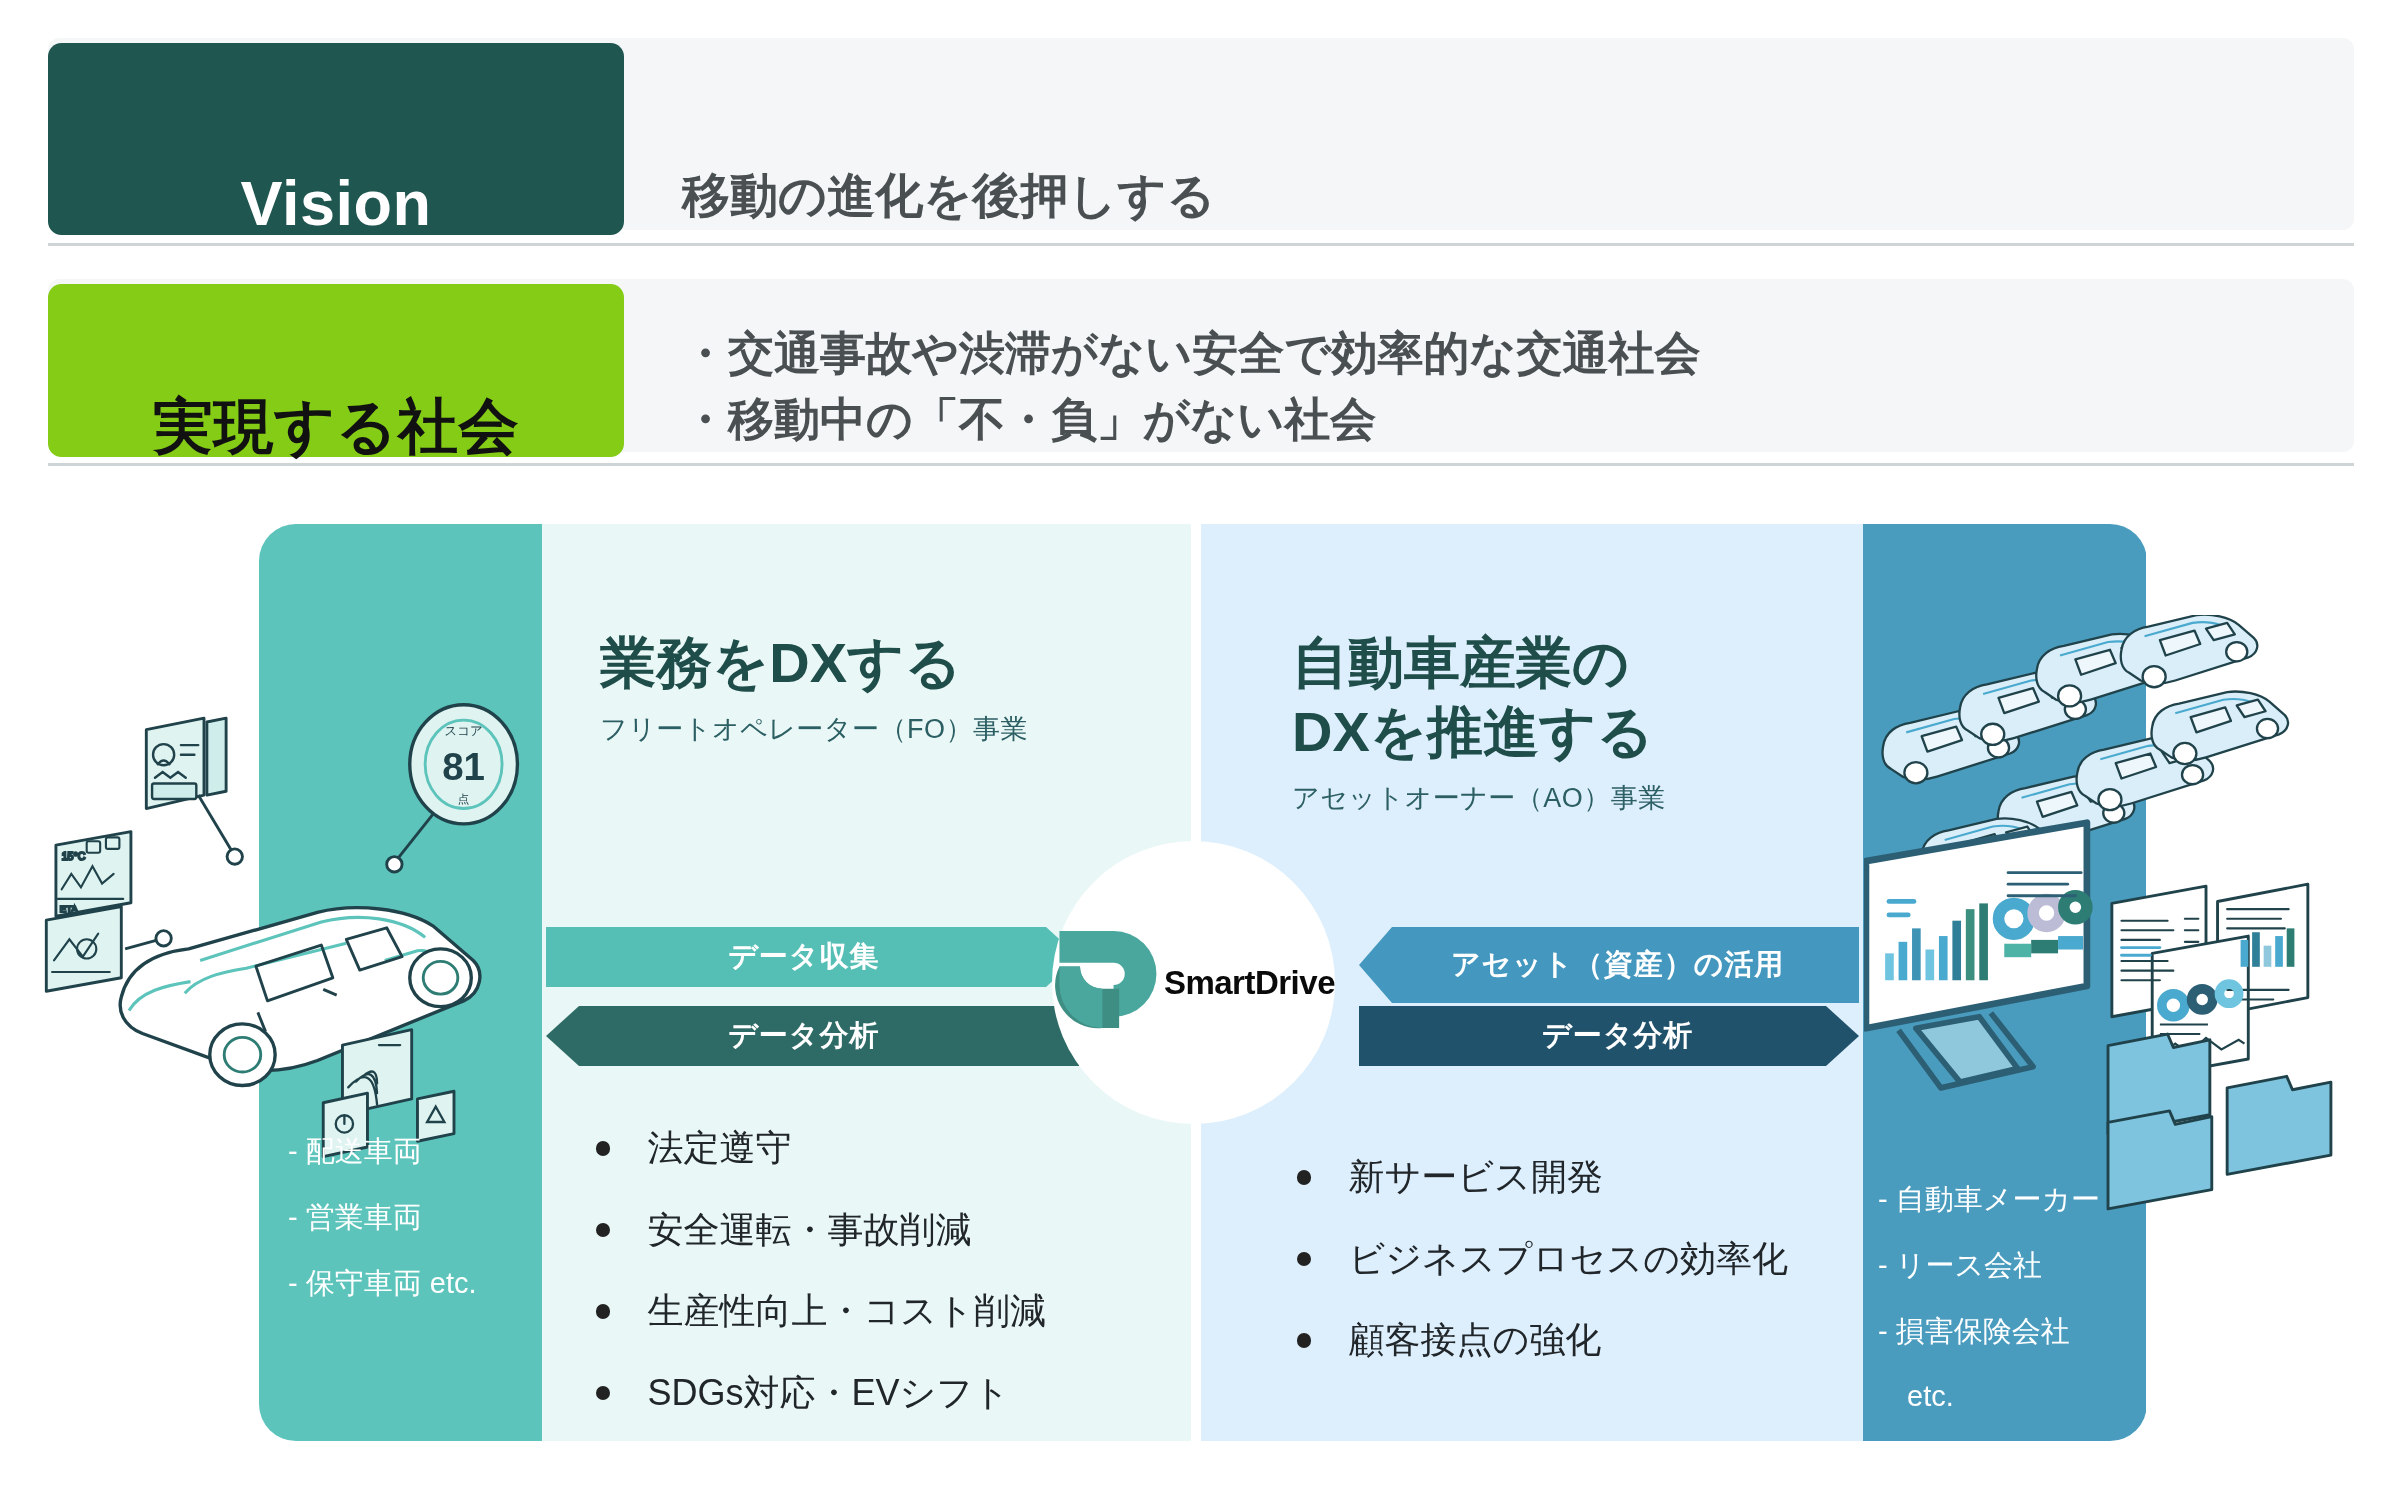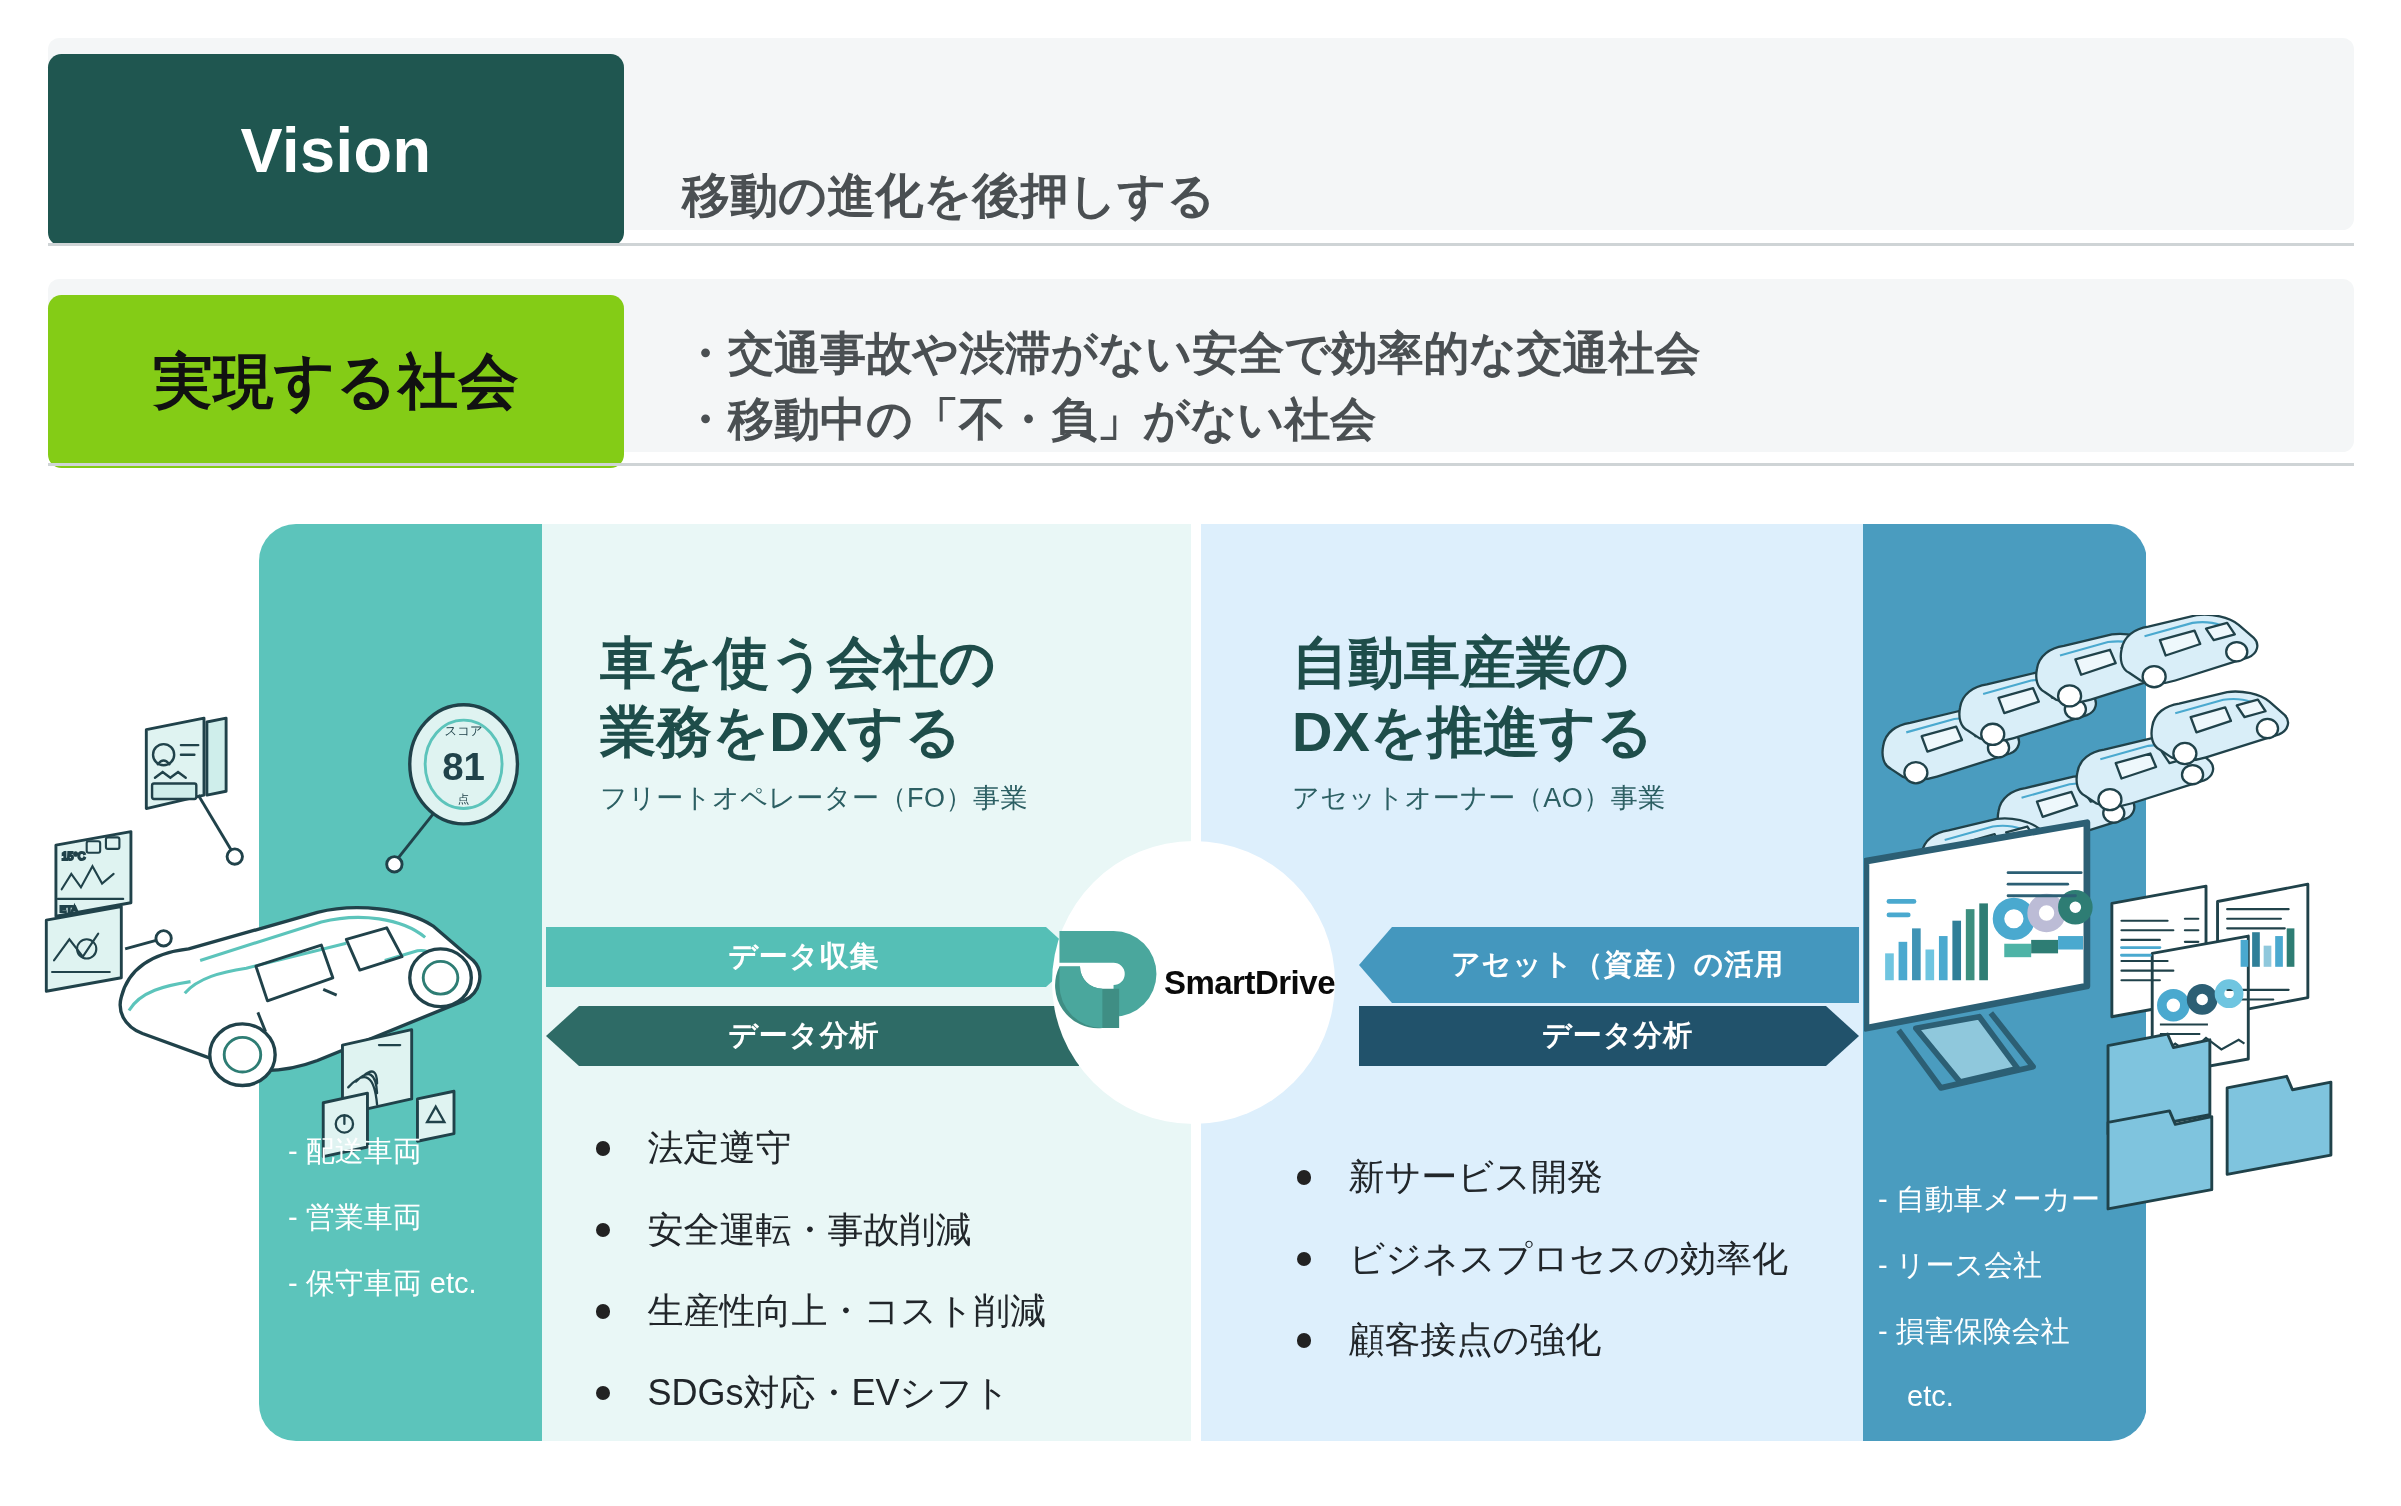--- a/index.html
+++ b/index.html
@@ -16,23 +16,23 @@
 
   .hrow{position:absolute;left:48px;width:2306px;background:#f4f6f7;border-radius:11.5px;}
   .hrow.vision{top:38px;height:192px;}
   .hrow.society{top:279px;height:173px;}
 
   .hrule{position:absolute;left:48px;width:2306px;height:2.9px;background:#cfd4d6;}
   .hrule.r1{top:243px;}
   .hrule.r2{top:463px;}
 
   .badge{
-    position:absolute;left:0;top:16px;
+    position:absolute;left:0;top:5px;
     border-radius:13.4px;
-    display:flex;align-items:center;justify-content:center;
+    display:flex;align-items:flex-end;justify-content:center;
     box-sizing:border-box;
   }
   .badge.vision{width:576px;height:192px;background:#1f5650;}
   .badge.society{width:576px;height:173px;background:#84cc16;}
 
   .badge-text{font-weight:bold;letter-spacing:0.5px;line-height:1;}
   .badge.vision .badge-text{color:#ffffff;font-size:63px;}
   .badge.society .badge-text{color:#111111;font-size:60px;}
 
   .hbody{position:absolute;left:634px;top:0;bottom:0;display:flex;flex-direction:column;justify-content:flex-end;}
@@ -391,21 +391,20 @@
 
     <g stroke="#20424a" stroke-width="3" stroke-linejoin="round">
       <path d="M254 448 L316 436 L322 450 L360 442 L360 520 L254 540 Z" fill="#7fc4de"></path>
       <path d="M254 528 L318 516 L324 530 L362 522 L362 598 L254 618 Z" fill="#7fc4de"></path>
       <path d="M378 492 L440 480 L446 494 L486 486 L486 562 L378 582 Z" fill="#7fc4de"></path>
     </g>
   </svg>
 </div>
 
 <div class="panel-head head-fo">
-  <div class="h-main">車を使う会社の</div>
   <div class="h-main">業務をDXする</div>
   <div class="h-sub">フリートオペレーター（FO）事業</div>
 </div>
 
 <div class="panel-head head-ao">
   <div class="h-main">自動車産業の</div>
   <div class="h-main">DXを推進する</div>
   <div class="h-sub">アセットオーナー（AO）事業</div>
 </div>
 

